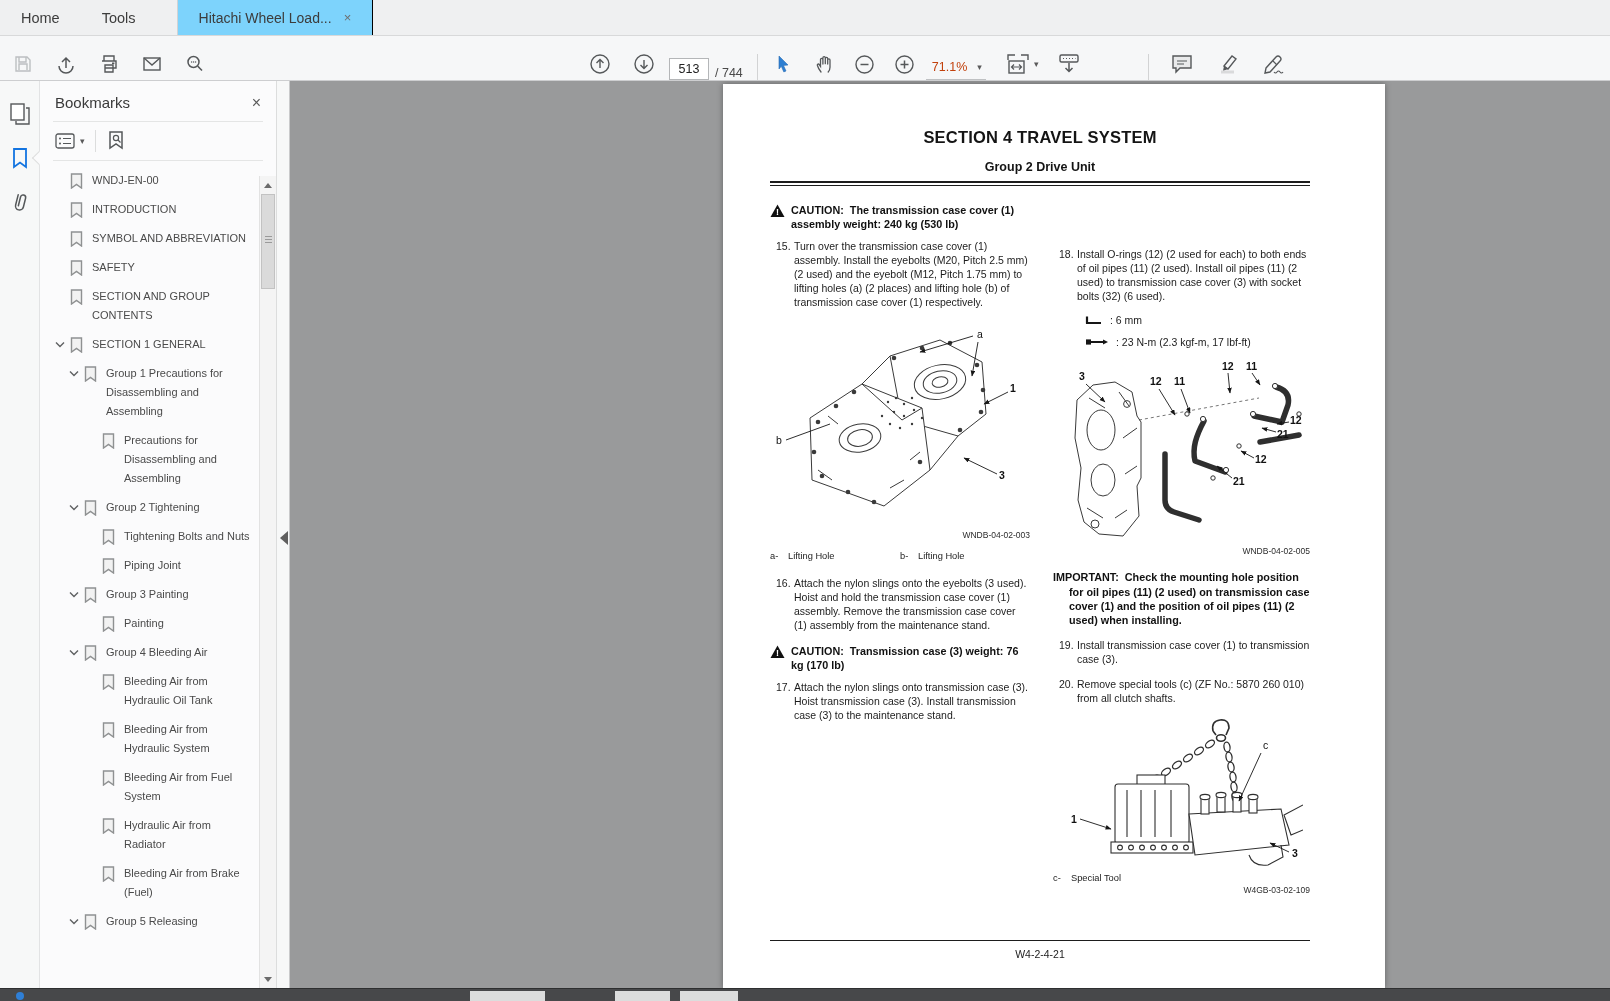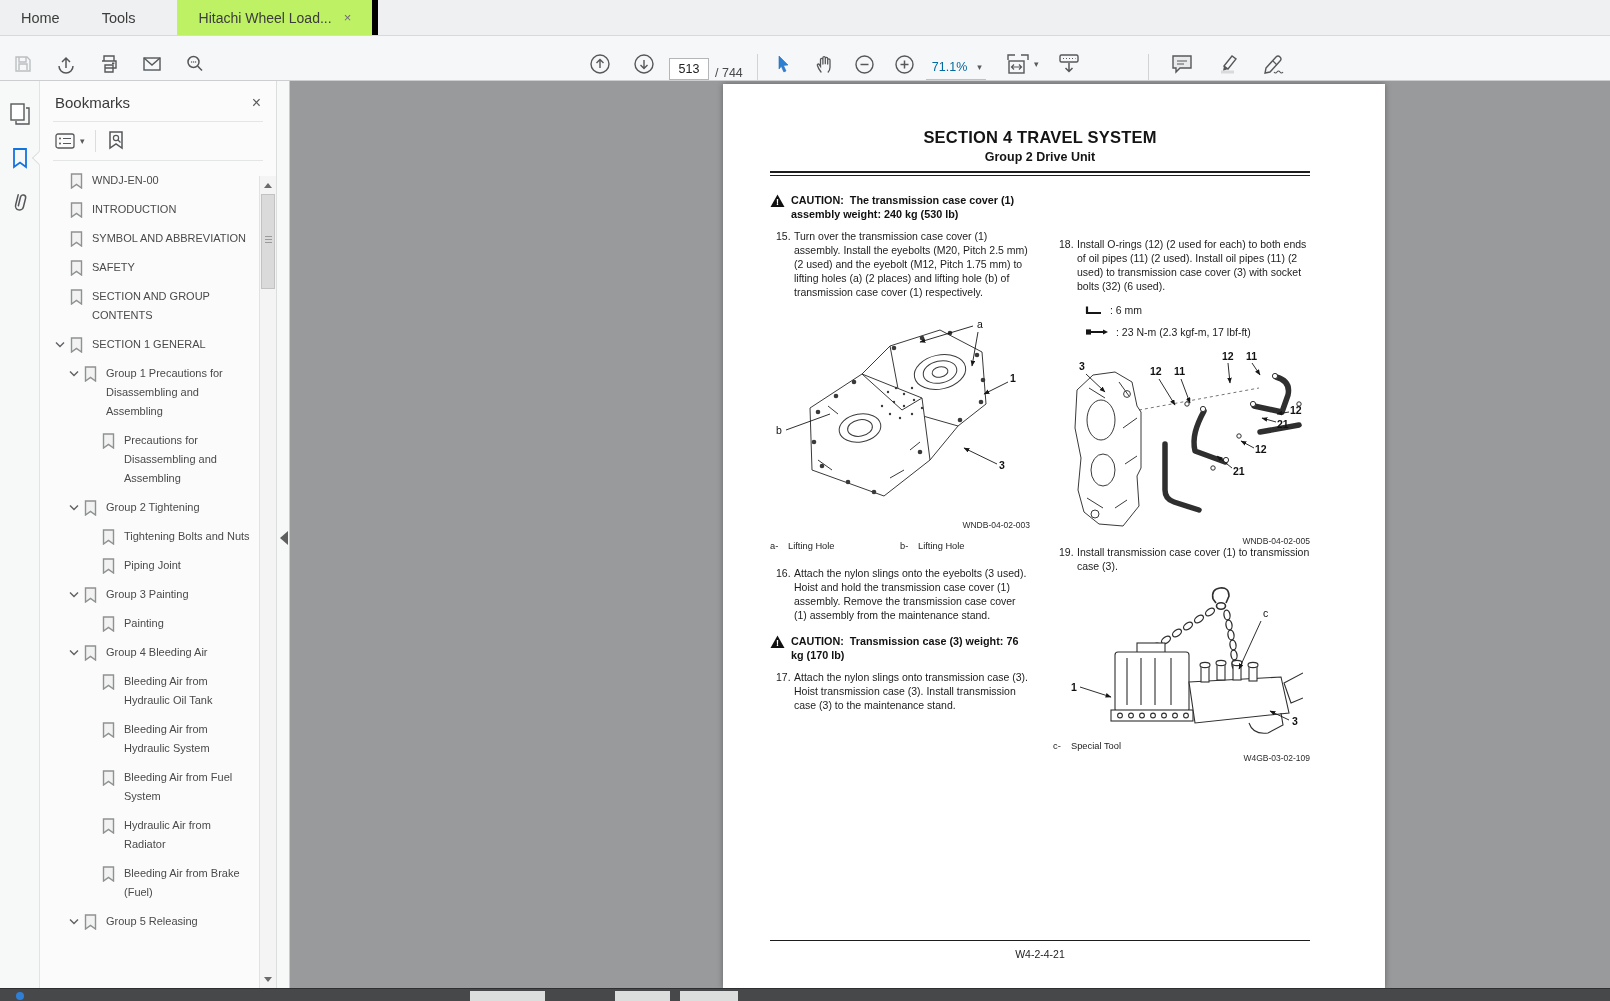--- a/index.html
+++ b/index.html
@@ -2,32 +2,32 @@
 <html><head>
 <meta charset="utf-8">
 <style>
   * { margin:0; padding:0; box-sizing:border-box; }
   html,body { width:1610px; height:1001px; overflow:hidden; }
   body { font-family:"Liberation Sans", sans-serif; background:#fff; color:#333; }
 
   
   .tabbar { height:36px; background:#eff0f1; border-bottom:1px solid #d8d9da; display:flex; align-items:stretch; }
   .tab { display:flex; align-items:center; padding:0 21px; font-size:14.5px; color:#3c3c3c; cursor:default; }
-  .tab-doc { margin-left:20px; background:#bef264; border-left:1px solid #d2d3d4; border-right:6px solid #000000; gap:12px; min-width:166px; font-size:14px; }
+  .tab-doc { margin-left:20px; background:#7dd3fc; border-left:1px solid #d2d3d4; border-right:1px solid #000000; gap:12px; min-width:166px; font-size:14px; }
   .tab-close { color:#6e6e6e; font-size:13px; line-height:1; }
 
   
   .toolbar { height:45px; background:#f6f7f8; border-bottom:1px solid #cdced0; position:relative; }
   .tgroup { position:absolute; top:0; height:44px; display:flex; align-items:flex-end; }
   .tbtn { width:34px; height:32px; display:flex; align-items:center; justify-content:center; border-radius:3px; }
   .tsep { width:1px; height:26px; background:#d2d3d4; margin:0 8px; }
   .pagebox { width:40px; height:22px; background:#fff; border:1px solid #b4b6b8; font-size:12.5px; color:#222; text-align:center; margin:0 6px 0 8px; }
   .pagetotal { font-size:12.5px; color:#4a4a4a; margin-right:6px; white-space:nowrap; }
   .zoombox { display:flex; align-items:center; gap:10px; border-bottom:1px solid #bfc1c3; padding:3px 4px 5px 6px; margin:0 4px; }
-  .zoomval { font-size:12.5px; color:#0369a1; }
+  .zoomval { font-size:12.5px; color:#c2410c; }
   .caret { font-size:9px; color:#5a5a5a; line-height:1; }
 
   
   .main { height:907px; display:flex; position:relative; }
 
   .iconstrip { width:40px; background:#f7f8f8; border-right:1px solid #e2e3e4; display:flex; flex-direction:column; align-items:center; padding-top:20px; gap:18px; }
   .railbtn { width:28px; height:26px; display:flex; align-items:center; justify-content:center; }
 
   .bmpanel { width:237px; background:#fbfbfc; border-right:1px solid #dcdddd; position:relative; display:flex; flex-direction:column; }
   .bmhead { display:flex; align-items:center; justify-content:space-between; padding:13px 15px 10px 15px; }
@@ -54,21 +54,21 @@
 
   .gutter { width:13px; background:#f7f8f8; border-right:1px solid #c9cacb; position:relative; }
   .collapse-tri { position:absolute; top:450px; right:1px; width:0; height:0; border-top:7px solid transparent; border-bottom:7px solid transparent; border-right:8px solid #5f5f5f; }
   .panel-notch{ position:absolute; left:-6px; top:72px; width:10px; height:10px; background:#fbfbfc; border-left:1px solid #dcdddd; border-bottom:1px solid #dcdddd; transform:rotate(45deg); }
 
   .docarea { flex:1; background:#999a9b; position:relative; overflow:hidden; }
   .page { position:absolute; left:433px; top:3px; width:662px; height:904px; background:#fff; box-shadow:0 0 6px rgba(0,0,0,.35); padding:0 0 0 0; }
   .pagein { padding:44px 75px 0 47px; position:relative; height:100%; }
 
   .sec-title { text-align:center; font-size:16.5px; font-weight:bold; color:#141414; letter-spacing:.2px; }
-  .grp-title { text-align:center; font-size:12.5px; font-weight:bold; color:#141414; margin-top:3px; }
+  .grp-title { text-align:center; font-size:12.5px; font-weight:bold; color:#141414; margin-top:13px; }
   .dbl-rule { margin-top:7px; border-top:2.5px solid #1d1d1d; border-bottom:1px solid #1d1d1d; height:5px; }
 
   .cols { display:flex; gap:23px; margin-top:17px; }
   .colL { width:260px; flex:0 0 260px; }
   .colR { width:257px; flex:0 0 257px;margin-top:45px; }
 
   .caution { position:relative; padding-left:21px; font-size:10.8px; font-weight:bold; color:#111; line-height:1.3; margin-bottom:9px; }
   .caution .wtri { position:absolute; left:0; top:1px; }
   .step { display:flex; font-size:10.5px; color:#1c1c1c; line-height:1.32; margin-bottom:11px; }
   .stepnum { flex:0 0 24px; text-align:left; padding-left:6px; }
@@ -679,24 +679,31 @@
                 <text x="169" y="12">12</text>
                 <text x="193" y="12">11</text>
                 <text x="237" y="66">12</text>
                 <text x="224" y="80">21</text>
                 <text x="202" y="105">12</text>
                 <text x="180" y="127">21</text>
               </svg>
               <div class="figcap">WNDB-04-02-005</div>
             </div>
 
+            <div class="important">
+              <span>IMPORTANT:</span>&nbsp;&nbsp;<span>Check the mounting hole position for oil pipes (11) (2 used) on transmission case cover (1) and the position of oil pipes (11) (2 used) when installing.</span>
+            </div>
 
             <div class="step">
               <span class="stepnum">19.</span>
               <span class="steptext">Install transmission case cover (1) to transmission case (3).</span>
+            </div>
+            <div class="step">
+              <span class="stepnum">20.</span>
+              <span class="steptext">Remove special tools (c) (ZF No.: 5870 260 010) from all clutch shafts.</span>
             </div>
 
             <div class="fig" style="margin-top:6px">
               <svg width="250" height="152" viewBox="0 0 250 152">
                 <g stroke="#2f2f2f" stroke-width="1.6" fill="none">
                   <path d="M160 14 Q158 4 167 3 Q176 2 176 11 L173 18 M163 18 L160 14"></path>
                   <ellipse cx="168" cy="21" rx="4.5" ry="3.2"></ellipse>
                 </g>
                 <g stroke="#2f2f2f" stroke-width="1.3" fill="none">
                   <ellipse cx="157" cy="27" rx="5" ry="3" transform="rotate(-35 157 27)"></ellipse>

